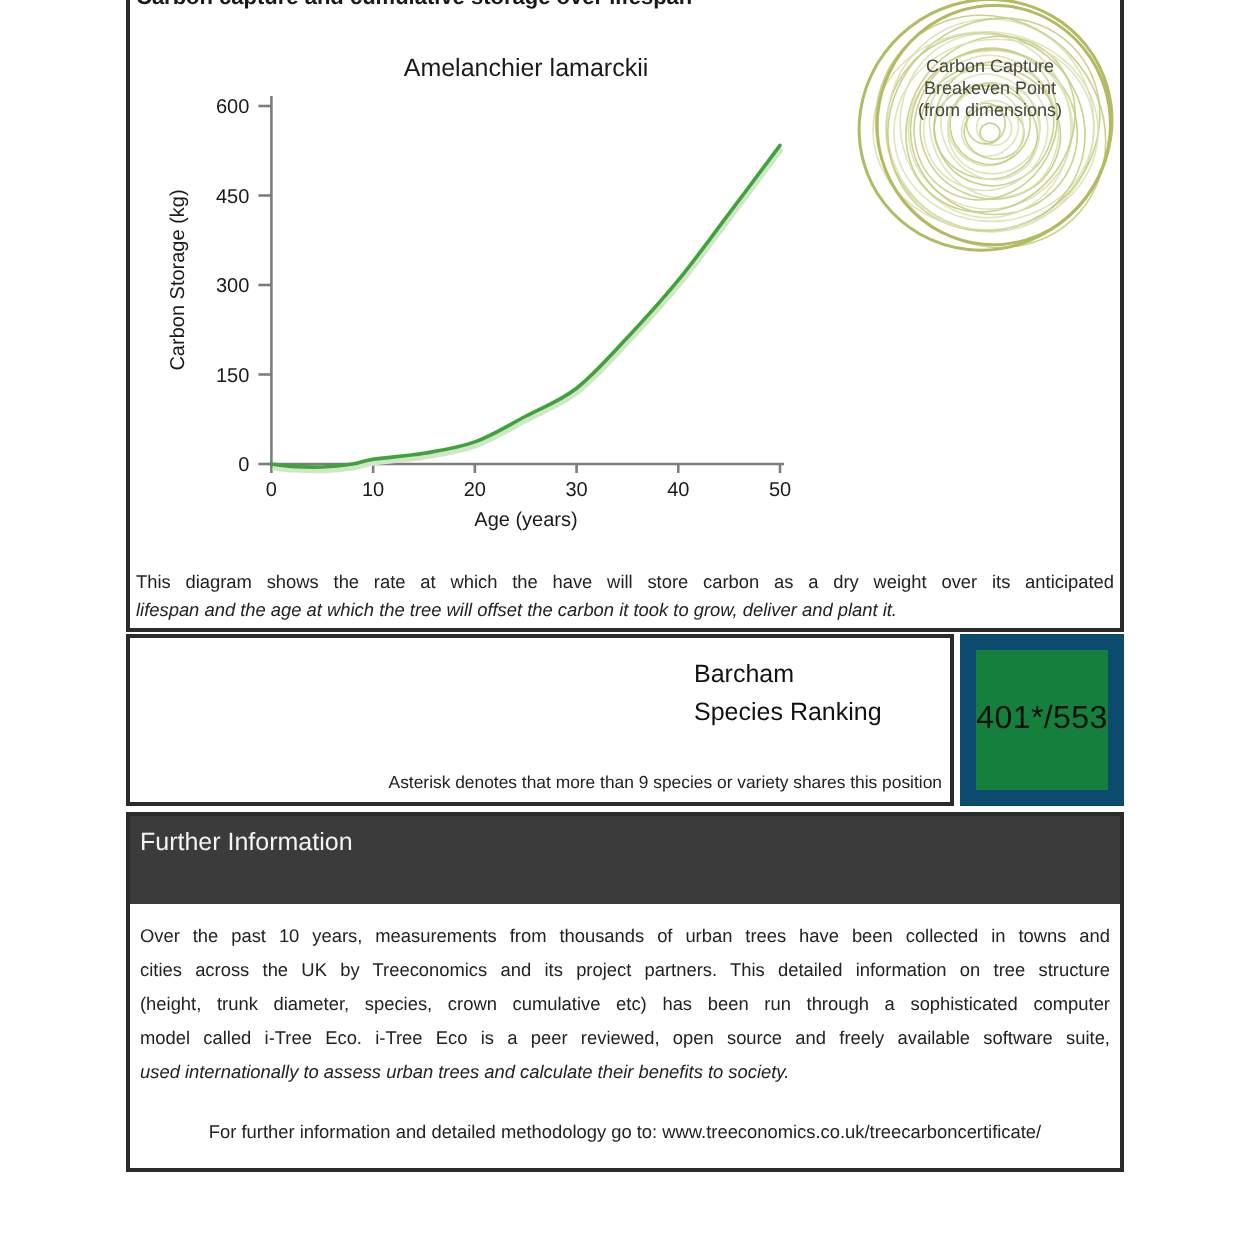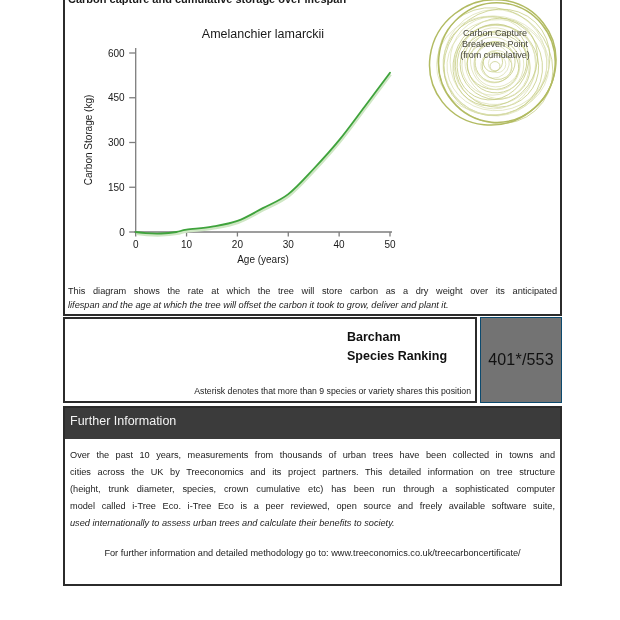--- a/index.html
+++ b/index.html
@@ -15,27 +15,27 @@
   #badge-svg{left:425px;top:-2px;}
   #badge-text{left:431px;top:28px;width:128px;text-align:center;}
   .badge-line{font-size:9px;font-weight:400;line-height:11px;color:#46463c;}
   .badge-value{font-size:26px;font-weight:300;color:#56564c;margin-top:8px;letter-spacing:0.5px;}
   #chart-desc{left:68px;top:284px;width:489px;font-size:9.2px;line-height:14px;color:#222;}
   .dline{text-align:justify;}
   .jline{text-align-last:justify;}
   .jlast{text-align-last:left;font-style:italic;}
   
   #rank-box{left:63px;top:317px;width:414px;height:86px;border:2px solid #2b2b2b;box-sizing:border-box;background:#fff;}
-  #rank-label-block{left:282px;top:9px;font-size:12.5px;line-height:19px;color:#111;font-weight:bold;}
+  #rank-label-block{left:282px;top:9px;font-size:12.5px;line-height:19px;color:#111;}
   #rank-note{right:4px;bottom:5px;font-size:8.7px;color:#222;white-space:nowrap;}
-  #rank-value-box{left:480px;top:317px;width:82px;height:86px;border:1px solid #0c4a6e;box-sizing:border-box;background:#737373;display:flex;align-items:center;justify-content:center;}
+  #rank-value-box{left:480px;top:317px;width:82px;height:86px;border:8px solid #0c4a6e;box-sizing:border-box;background:#15803d;display:flex;align-items:center;justify-content:center;}
   #rank-value{font-size:16px;color:#111;letter-spacing:0.2px;}
   
   #fi-box{left:63px;top:406px;width:499px;height:180px;border:2px solid #2b2b2b;box-sizing:border-box;background:#fff;}
-  #fi-header{height:31px;background:#3b3b3b;color:#f4f4f4;font-size:12.5px;padding:6px 0 0 5px;box-sizing:border-box;}
+  #fi-header{height:44px;background:#3b3b3b;color:#f4f4f4;font-size:12.5px;padding:6px 0 0 5px;box-sizing:border-box;}
   #fi-body{padding:8px 5px 0 5px;}
   .pline{font-size:9.2px;line-height:17px;color:#222;text-align:justify;}
   #fi-footer{margin-top:16px;font-size:9.2px;color:#222;white-space:nowrap;text-align:center;}
 </style>
 </head>
 <body>
 
 <div id="chart-box" class="abs"></div>
 
 <div id="main-title" class="abs">Carbon capture and cumulative storage over lifespan</div>
@@ -100,25 +100,25 @@
     <ellipse cx="71.91508508013432" cy="64.23865412259022" rx="55.41411253828454" ry="50.648665207937356" transform="rotate(314 71.91508508013432 64.23865412259022)" fill="none" stroke="#c5cc82" stroke-width="0.8" opacity="0.9"></ellipse>
     <ellipse cx="67.78451848384874" cy="67.36907196849837" rx="56.266226289025035" ry="49.51851308160342" transform="rotate(1 67.78451848384874 67.36907196849837)" fill="none" stroke="#dde1b4" stroke-width="0.8" opacity="0.9"></ellipse>
     <ellipse cx="70.3218693463496" cy="67.6813933824573" rx="60.161690144428114" ry="55.30588208722127" transform="rotate(48 70.3218693463496 67.6813933824573)" fill="none" stroke="#c5cc82" stroke-width="0.8" opacity="0.9"></ellipse>
     <ellipse cx="71.89049254476188" cy="64.53273626436503" rx="59.833500715982495" ry="58.28940874686699" transform="rotate(95 71.89049254476188 64.53273626436503)" fill="none" stroke="#b2bb62" stroke-width="1.5" opacity="1"></ellipse>
     <ellipse cx="67.7693150596542" cy="64.40429341788378" rx="64.06114259298538" ry="61.77775089776027" transform="rotate(142 67.7693150596542 64.40429341788378)" fill="none" stroke="#b2bb62" stroke-width="1.5" opacity="1"></ellipse>
   </svg>
 
 <div id="badge-text" class="abs">
   <div class="badge-line">Carbon Capture</div>
   <div class="badge-line">Breakeven Point</div>
-  <div class="badge-line">(from cumulative)</div>
+  <div class="badge-line">(from dimensions)</div>
 </div>
 
 <div id="chart-desc" class="abs">
-    <div class="dline jline">This diagram shows the rate at which the tree will store carbon as a dry weight over its anticipated</div>
+    <div class="dline jline">This diagram shows the rate at which the have will store carbon as a dry weight over its anticipated</div>
     <div class="dline jlast">lifespan and the age at which the tree will offset the carbon it took to grow, deliver and plant it.</div>
   </div>
 
 <div id="rank-box" class="abs">
   <div id="rank-label-block" class="abs">
     <div>Barcham</div>
     <div>Species Ranking</div>
   </div>
   <div id="rank-note" class="abs">Asterisk denotes that more than 9 species or variety shares this position</div>
 </div>

